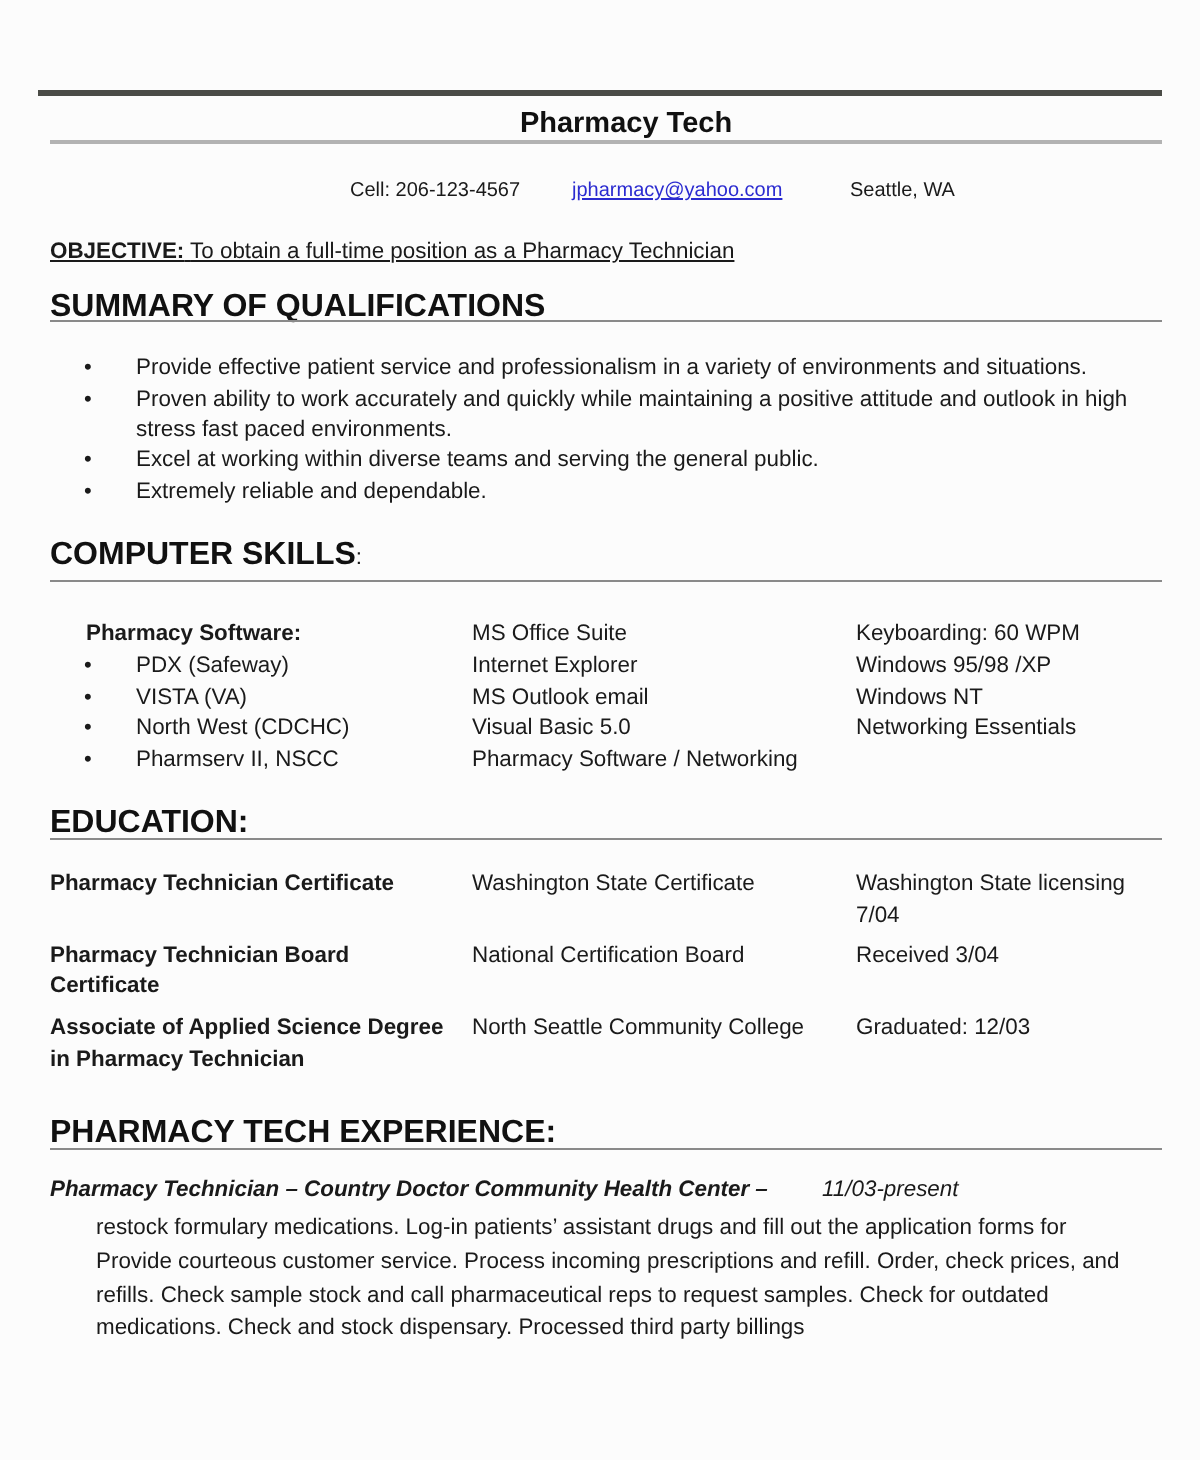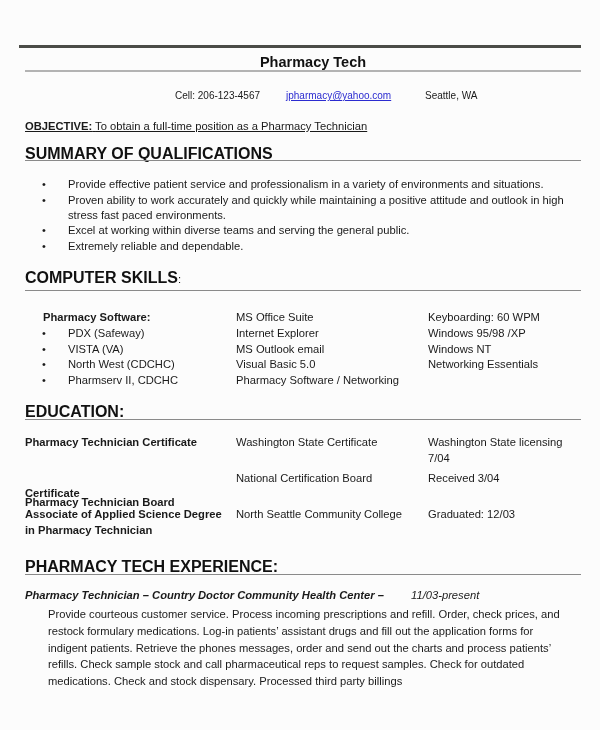--- a/index.html
+++ b/index.html
@@ -60,21 +60,21 @@
 
 <div>
   <span class="abs b" style="left:43px; top:311px">Pharmacy Software:</span>
   <span class="bullet" style="top:327px">•</span>
   <span class="abs" style="left:68px; top:327px">PDX (Safeway)</span>
   <span class="bullet" style="top:343px">•</span>
   <span class="abs" style="left:68px; top:343px">VISTA (VA)</span>
   <span class="bullet" style="top:358px">•</span>
   <span class="abs" style="left:68px; top:358px">North West (CDCHC)</span>
   <span class="bullet" style="top:374px">•</span>
-  <span class="abs" style="left:68px; top:374px">Pharmserv II, CDCHC</span>
+  <span class="abs" style="left:68px; top:374px">Pharmserv II, NSCC</span>
 </div>
 <div>
   <span class="abs" style="left:236px; top:311px">MS Office Suite</span>
   <span class="abs" style="left:236px; top:327px">Internet Explorer</span>
   <span class="abs" style="left:236px; top:343px">MS Outlook email</span>
   <span class="abs" style="left:236px; top:358px">Visual Basic 5.0</span>
   <span class="abs" style="left:236px; top:374px">Pharmacy Software / Networking</span>
 </div>
 <div>
   <span class="abs" style="left:428px; top:311px">Keyboarding: 60 WPM</span>
@@ -86,38 +86,37 @@
 <div class="abs h" style="left:25px; top:403px;">EDUCATION:</div>
 <div class="rule-sec" style="top:419px"></div>
 
 <div>
   <span class="abs b" style="left:25px; top:436px">Pharmacy Technician Certificate</span>
   <span class="abs" style="left:236px; top:436px">Washington State Certificate</span>
   <span class="abs" style="left:428px; top:436px">Washington State licensing</span>
   <span class="abs" style="left:428px; top:452px">7/04</span>
 </div>
 <div>
-  <span class="abs b" style="left:25px; top:496px">Pharmacy Technician Board</span>
+  <span class="abs b" style="left:25px; top:472px">Pharmacy Technician Board</span>
   <span class="abs b" style="left:25px; top:487px">Certificate</span>
   <span class="abs" style="left:236px; top:472px">National Certification Board</span>
   <span class="abs" style="left:428px; top:472px">Received 3/04</span>
 </div>
 <div>
   <span class="abs b" style="left:25px; top:508px">Associate of Applied Science Degree</span>
   <span class="abs b" style="left:25px; top:524px">in Pharmacy Technician</span>
   <span class="abs" style="left:236px; top:508px">North Seattle Community College</span>
   <span class="abs" style="left:428px; top:508px">Graduated: 12/03</span>
 </div>
 
 <div class="abs h" style="left:25px; top:558px;">PHARMACY TECH EXPERIENCE:</div>
 <div class="rule-sec" style="top:574px"></div>
 
 <div class="abs" style="left:25px; top:589px;">
   <span class="italic-b">Pharmacy Technician – Country Doctor Community Health Center –</span>
   <span class="italic">11/03-present</span>
 </div>
 <div class="para">
+  <div>restock formulary medications. Log-in patients’ assistant drugs and fill out the application forms for</div>
   <div>Provide courteous customer service.  Process incoming prescriptions and refill.  Order, check prices, and</div>
-  <div>restock formulary medications. Log-in patients’ assistant drugs and fill out the application forms for</div>
-  <div>indigent patients.  Retrieve the phones messages, order and send out the charts and process patients’</div>
   <div>refills.  Check sample stock and call pharmaceutical reps to request samples.  Check for outdated</div>
   <div>medications.  Check and stock dispensary. Processed third party billings</div>
 </div>
 
 </body></html>

